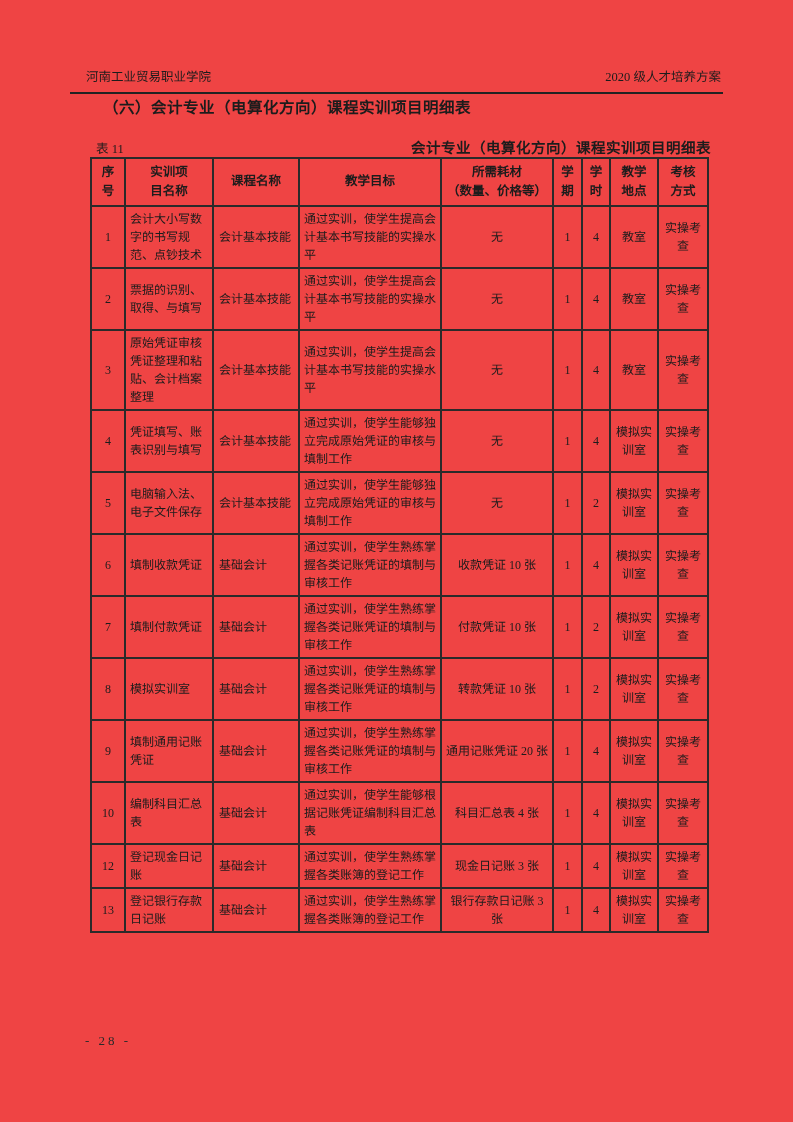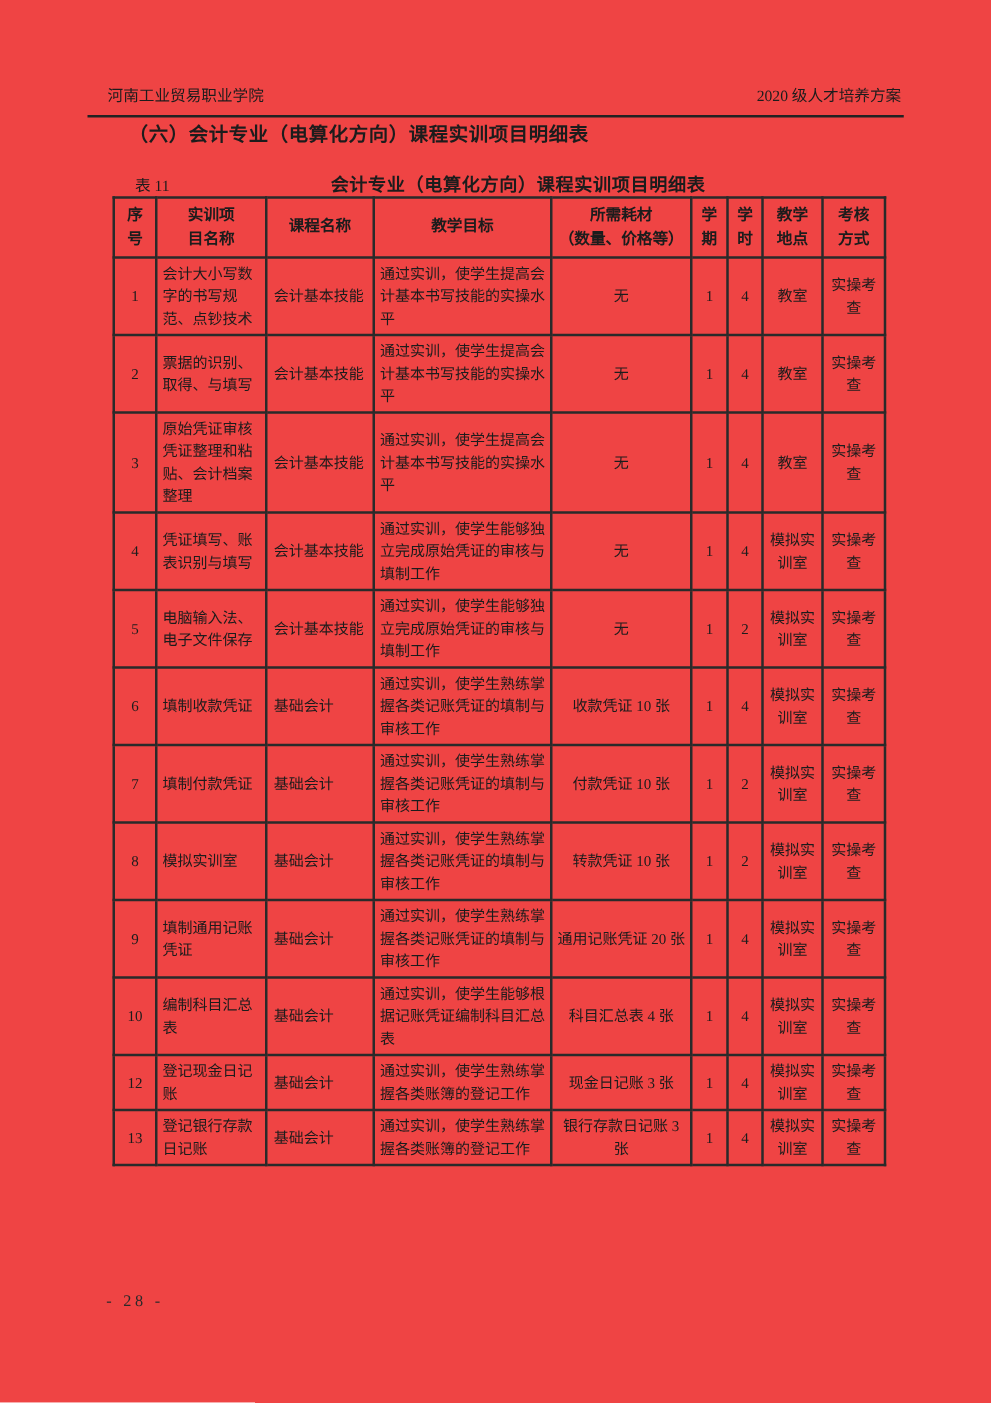--- a/index.html
+++ b/index.html
@@ -31,33 +31,33 @@
     top: 95px;
     left: 103px;
     margin: 0;
     font-size: 15.5px;
     font-weight: bold;
     letter-spacing: 0.5px;
   }
   .caption-row {
     position: absolute;
     top: 135px;
-    left: 106px;
+    left: 94px;
     width: 617px;
     height: 22px;
   }
   .table-label {
     position: absolute;
     left: 2px;
     top: 3px;
     font-size: 12.5px;
   }
   .table-title {
     display: block;
-    text-align: center;
+    text-align: right;
     font-size: 14.5px;
     font-weight: bold;
     letter-spacing: 0.5px;
     padding-top: 1px;
     font-family: Liberation Mono, monospace;
   }
   table.training-table {
     position: absolute;
     top: 157px;
     left: 90px;

